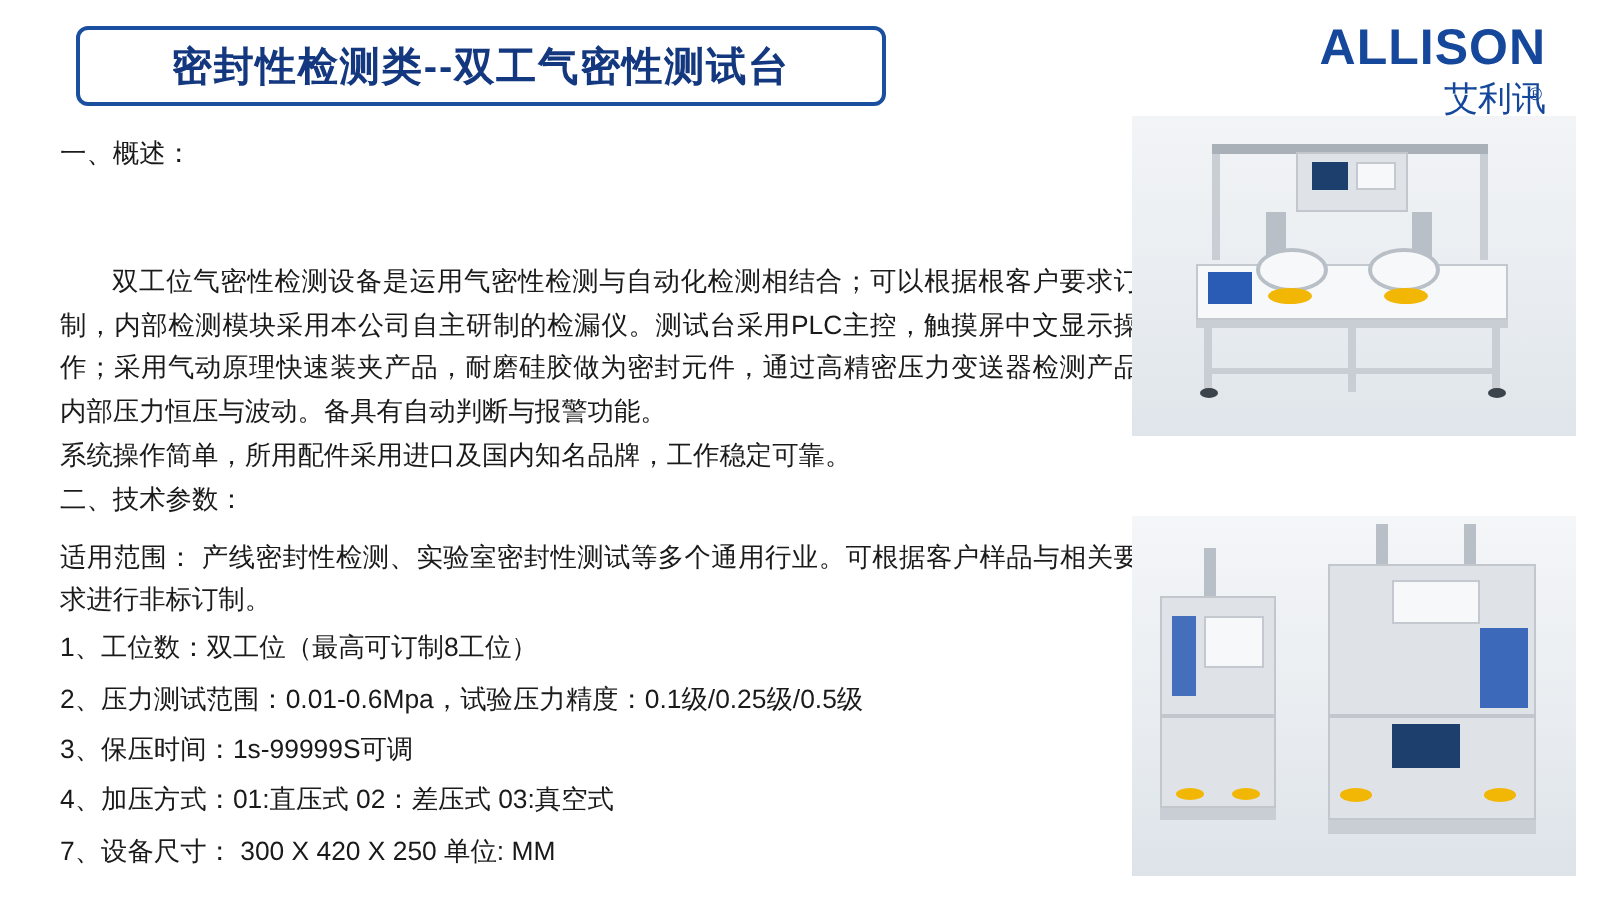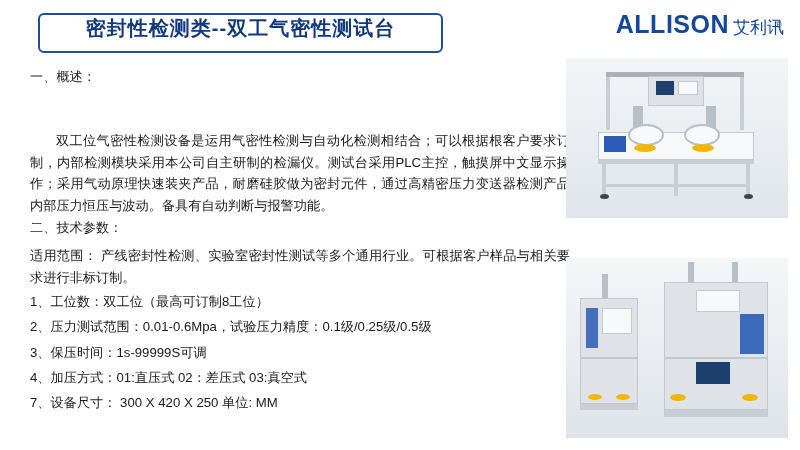--- a/index.html
+++ b/index.html
@@ -25,39 +25,40 @@
   .title-box {
     position: absolute;
     left: 38px;
     top: 13px;
     width: 405px;
     height: 40px;
     border: 2px solid #1a4fa0;
     border-radius: 6px;
     box-sizing: border-box;
     display: flex;
-    align-items: flex-start;
+    align-items: center;
     justify-content: center;
   }
   .title-text {
     font-size: 20px;
     font-weight: bold;
     color: #13387f;
     letter-spacing: 1px;
     white-space: nowrap;
   }
 
   
   .logo {
     position: absolute;
-    right: 16px;
+    right: 27px;
     top: 12px;
     display: flex;
     align-items: flex-end;
     gap: 4px;
+    flex-direction: column;
   }
   .logo-main {
     font-size: 25px;
     font-weight: bold;
     color: #15479b;
     letter-spacing: 0.5px;
     line-height: 1;
   }
   .logo-cn {
     font-size: 17px;
@@ -161,20 +162,21 @@
     <span class="logo-main">ALLISON</span>
     <span class="logo-cn">
       <span>艾利讯</span>
       <span class="logo-reg">®</span>
     </span>
   </div>
 
   <div class="content">
     <p class="para">一、概述：</p>
     <p class="para indent">双工位气密性检测设备是运用气密性检测与自动化检测相结合；可以根据根客户要求订制，内部检测模块采用本公司自主研制的检漏仪。测试台采用PLC主控，触摸屏中文显示操作；采用气动原理快速装夹产品，耐磨硅胶做为密封元件，通过高精密压力变送器检测产品内部压力恒压与波动。备具有自动判断与报警功能。</p>
+    <p class="para">系统操作简单，所用配件采用进口及国内知名品牌，工作稳定可靠。</p>
     <p class="para">二、技术参数：</p>
     <p class="para gap">适用范围：  产线密封性检测、实验室密封性测试等多个通用行业。可根据客户样品与相关要求进行非标订制。</p>
     <p class="spec-line">1、工位数：双工位（最高可订制8工位）</p>
     <p class="spec-line">2、压力测试范围：0.01-0.6Mpa，试验压力精度：0.1级/0.25级/0.5级</p>
     <p class="spec-line">3、保压时间：1s-99999S可调</p>
     <p class="spec-line">4、加压方式：01:直压式   02：差压式     03:真空式</p>
     <p class="spec-line">7、设备尺寸：  300 X 420 X 250 单位: MM</p>
   </div>
 
   <div class="photo photo-top">

